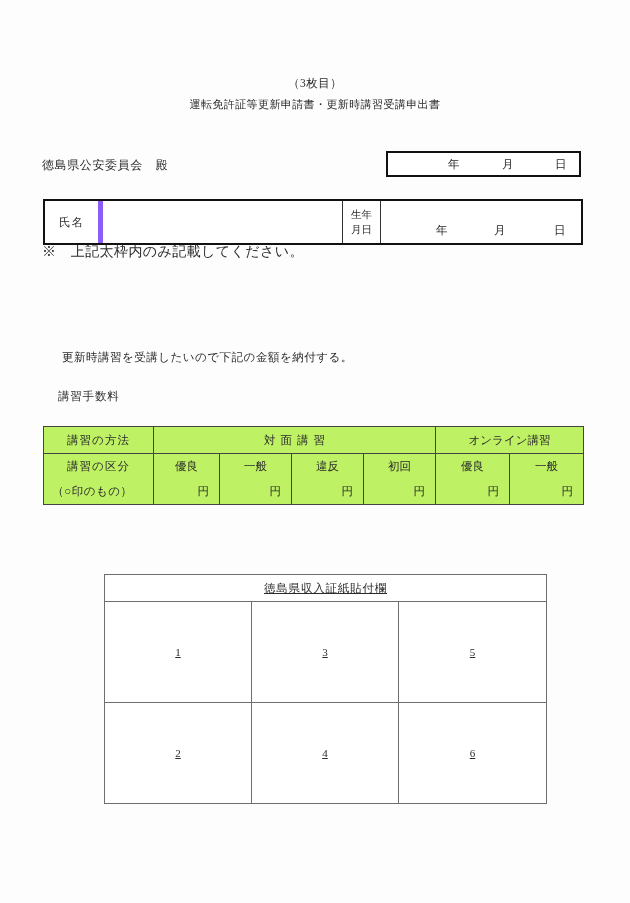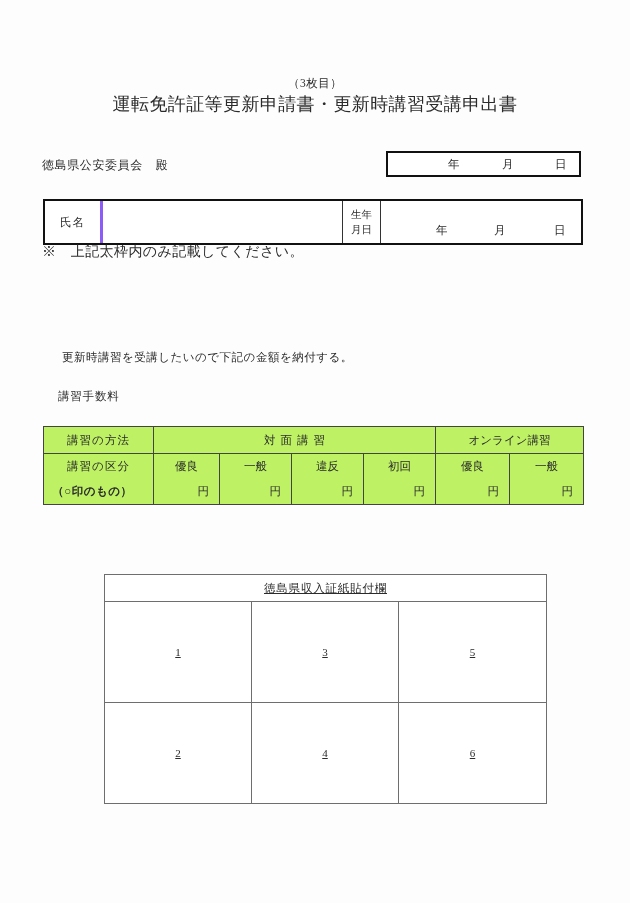--- a/index.html
+++ b/index.html
@@ -29,21 +29,21 @@
     right: 0;
     top: 74px;
     text-align: center;
   }
   .title-sub {
     font-size: 11.5px;
     letter-spacing: 0.5px;
     line-height: 18px;
   }
   .title-main {
-    font-size: 18px;
+    font-size: 11px;
     letter-spacing: 0.4px;
     line-height: 20px;
     margin-top: 2px;
   }
 
   
   .addressee {
     position: absolute;
     left: 42px;
     top: 157px;
@@ -93,21 +93,21 @@
   .nt-cell {
     box-sizing: border-box;
     display: flex;
     align-items: center;
     justify-content: center;
     font-size: 11.5px;
     position: relative;
   }
   .nt-label {
     width: 58px;
-    border-right: 3px solid #8b5cf6;
+    border-right: 5px solid #8b5cf6;
     letter-spacing: 1px;
   }
   .nt-blank {
     flex: 1;
     border-right: 1px solid #333333;
   }
   .nt-dob {
     width: 38px;
     border-right: 1px solid #333333;
     flex-direction: column;
@@ -186,21 +186,20 @@
   .fee-table .row-yen td {
     border-top: none;
     height: 26px;
     text-align: right;
     padding-right: 10px;
   }
   .fee-table .row-yen td.lbl2 {
     text-align: center;
     padding-right: 12px;
     letter-spacing: 0.5px;
-    font-weight: bold;
   }
 
   
   .stamp-table {
     position: absolute;
     left: 104px;
     top: 574px;
     width: 442px;
     border-collapse: collapse;
     table-layout: fixed;

